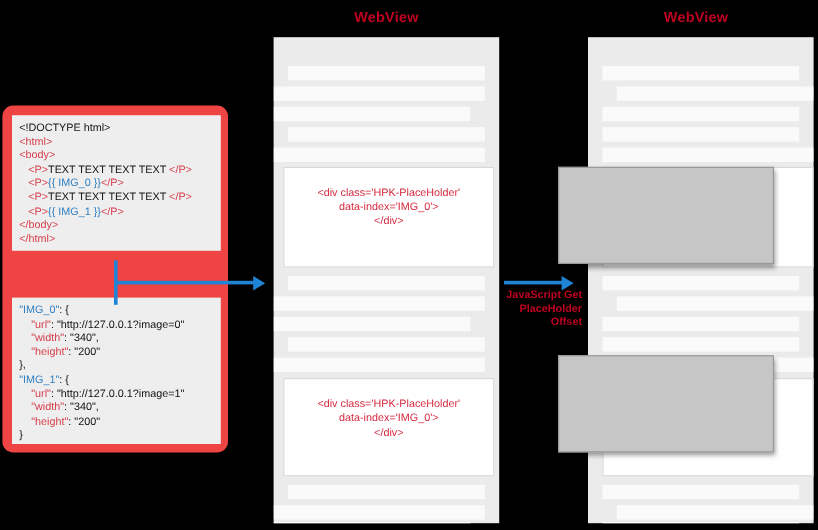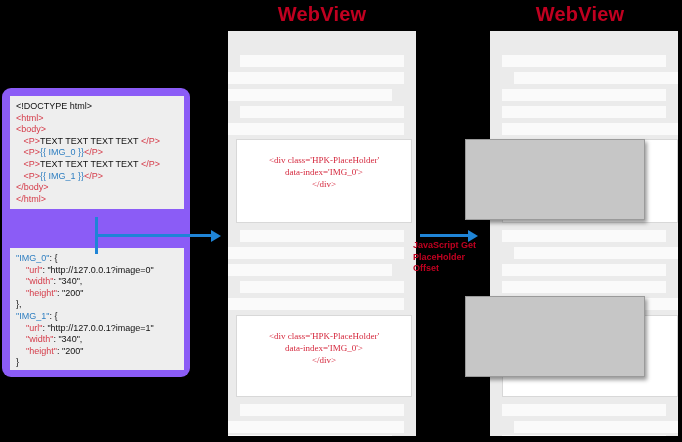--- a/index.html
+++ b/index.html
@@ -18,40 +18,40 @@
   .stage {
     position: absolute;
     left: 0; top: 0;
     width: 682px;
     height: 442px;
   }
 
   
   .col-title {
     position: absolute;
-    font-size: 20px;
+    font-size: 12px;
     font-weight: bold;
     color: #c00020;
     letter-spacing: 0.2px;
     text-align: center;
     white-space: nowrap;
     line-height: 16px;
   }
   #title-json  { left: 22px;  top: 64px; width: 160px; }
   #title-wv1   { left: 228px; top: 6px;  width: 188px; }
   #title-wv2   { left: 484px; top: 6px;  width: 192px; }
 
   
   .json-card {
     position: absolute;
     left: 2px;
     top: 88px;
     width: 188px;
     height: 289px;
-    background: #8b5cf6;
+    background: #ef4444;
     border-radius: 9px;
     box-shadow: 1px 2px 3px rgba(0,0,0,0.45);
     box-sizing: border-box;
     padding-left: 36px;
   }
   .code-block {
     position: absolute;
     background: #eeeeee;
     box-sizing: border-box;
     padding: 5px 6px 6px 6px;
@@ -103,21 +103,21 @@
   #arrow1-head { left: 211px; top: 229.5px; }
 
   #arrow2-line { left: 420px; top: 234px; width: 50px; }
   #arrow2-head { left: 468px; top: 229.5px; }
 
   .arrow-label {
     position: absolute;
     left: 413px;
     top: 240px;
     width: 72px;
-    text-align: left;
+    text-align: right;
     font-size: 9px;
     font-weight: bold;
     color: #c00020;
     line-height: 11.5px;
   }
 
   
   .webview {
     position: absolute;
     background: #ebebeb;
@@ -139,21 +139,21 @@
     border: 1px solid #d8d8d8;
     box-sizing: border-box;
   }
   .ph-code {
     font-size: 9px;
     line-height: 12px;
     color: #d5293e;
     text-align: center;
     white-space: pre-line;
     padding-top: 14px;
-    font-family: Liberation Serif, serif;
+    font-family: Liberation Sans, sans-serif;
   }
   .img-box {
     position: absolute;
     background: #c6c6c6;
     border: 1px solid #9a9a9a;
     box-sizing: border-box;
     box-shadow: 2px 3px 4px rgba(0,0,0,0.4);
   }
 </style>
 </head>

